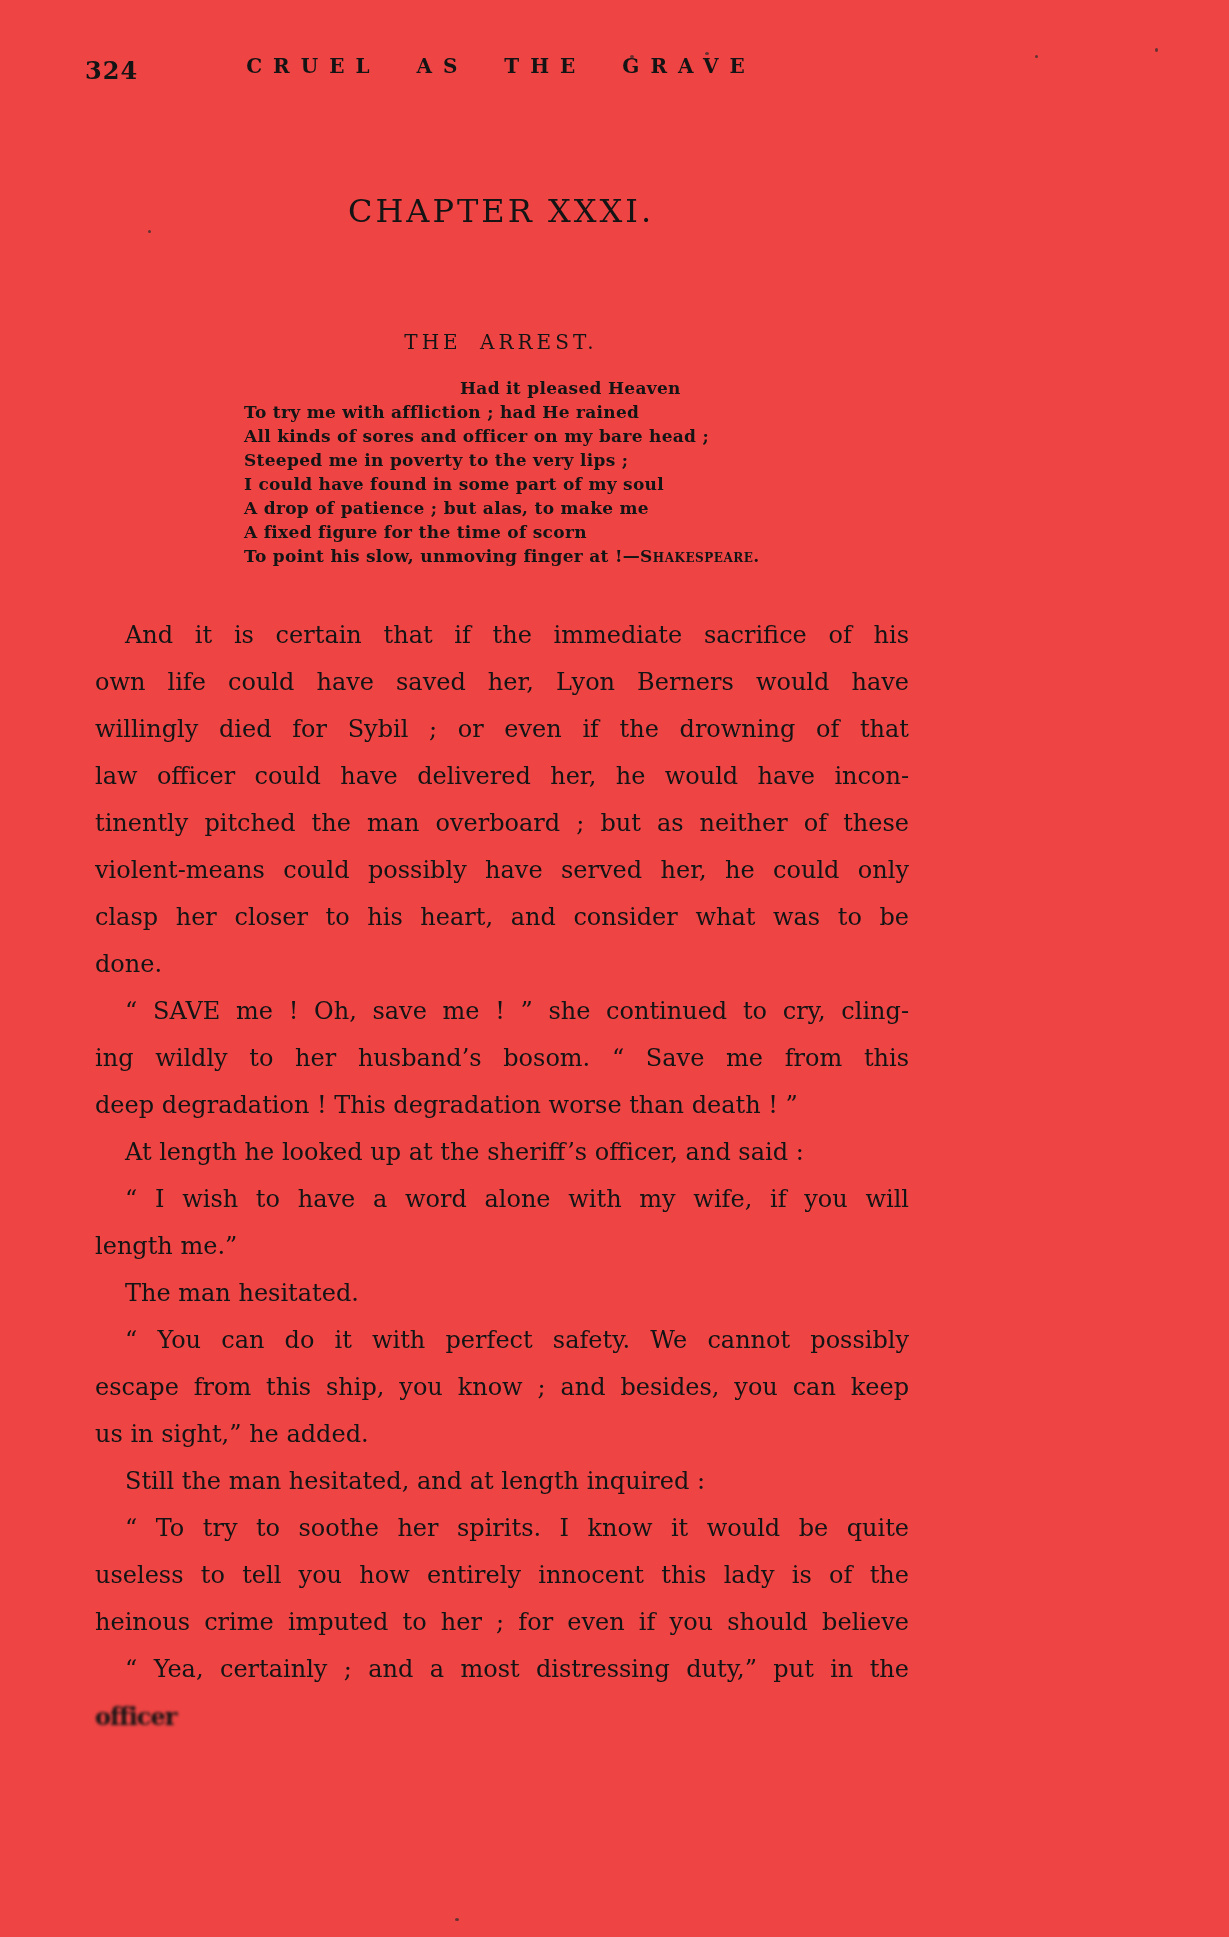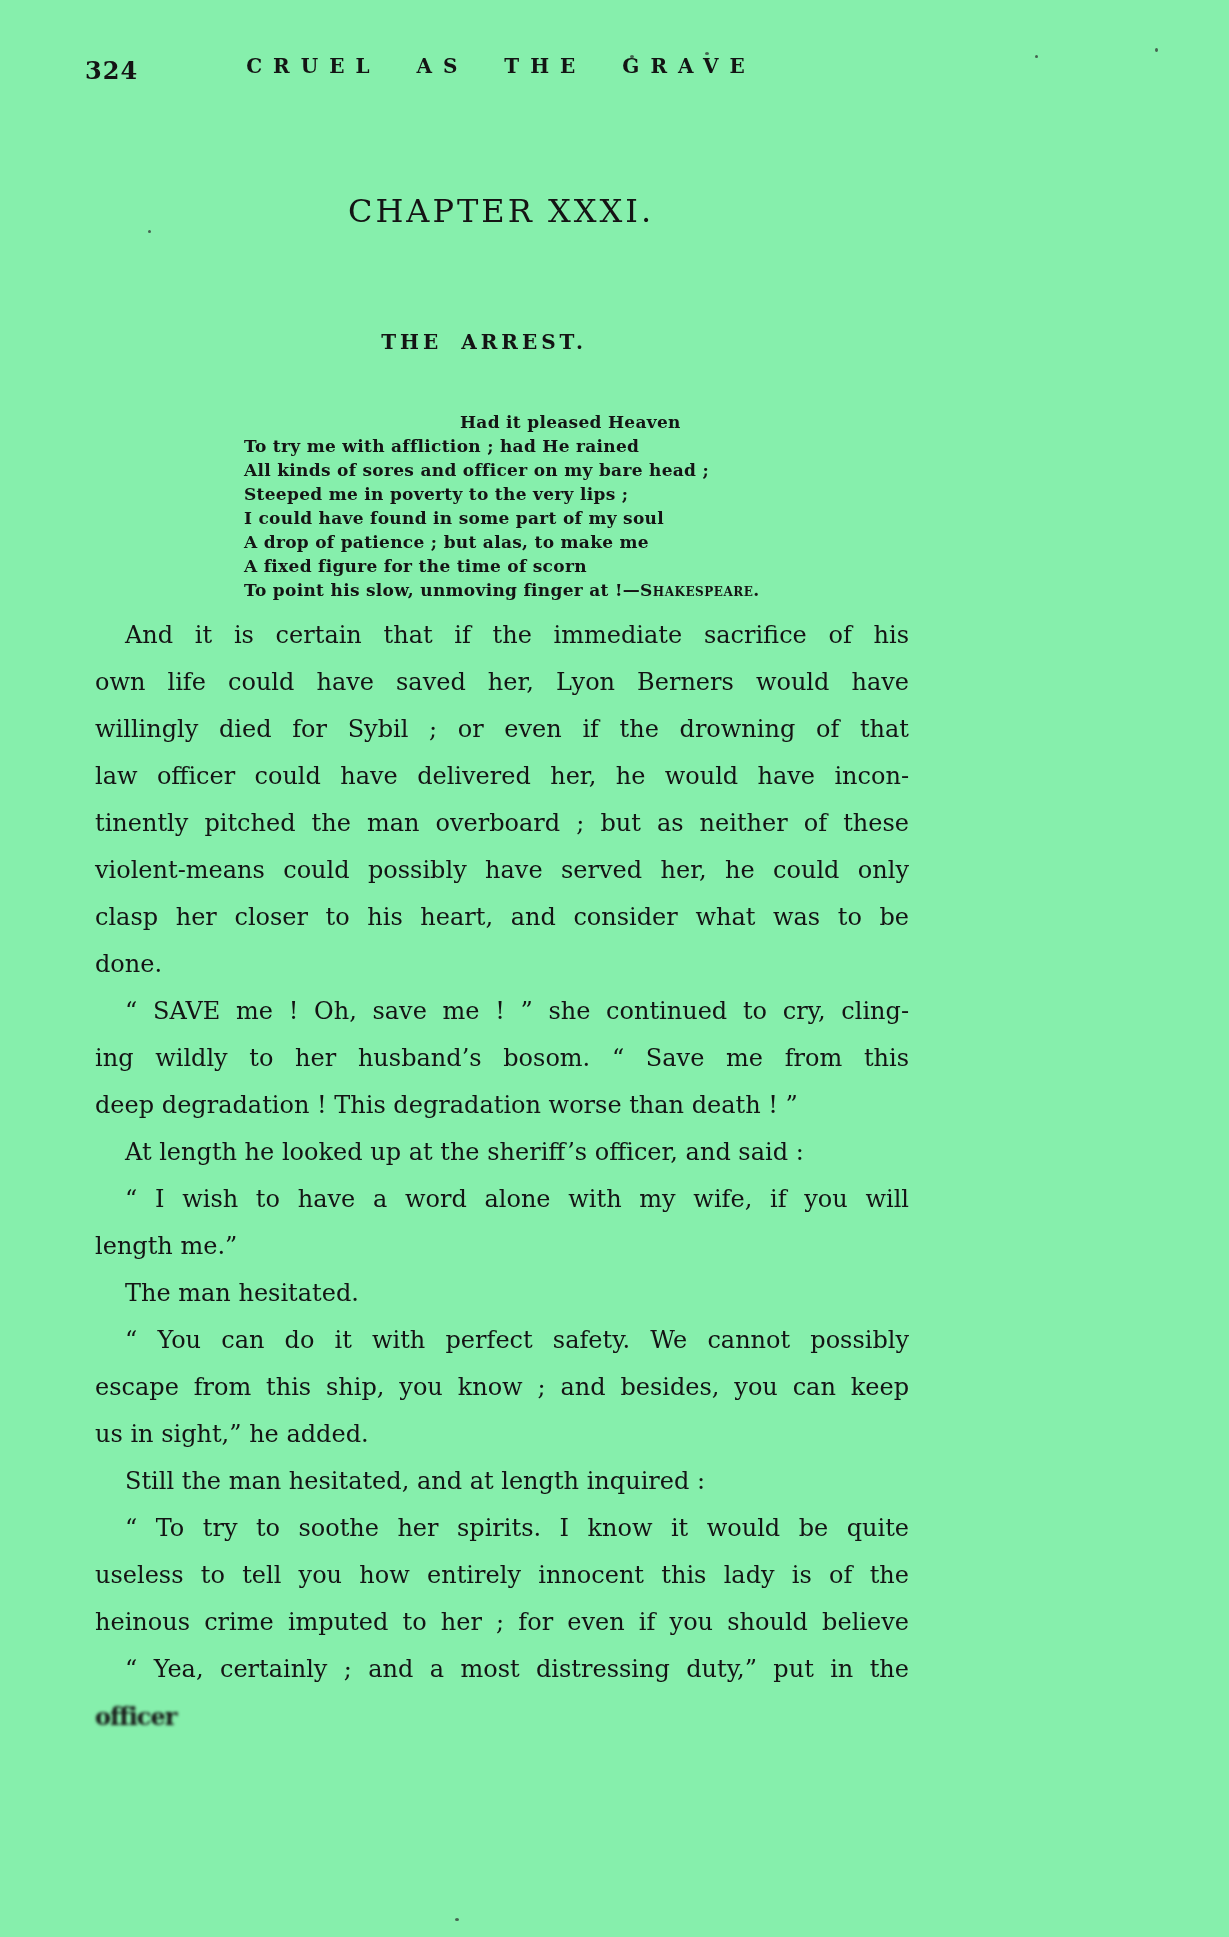--- a/index.html
+++ b/index.html
@@ -1,20 +1,20 @@
 <!DOCTYPE html>
 <html><head>
 <meta charset="utf-8">
 <style>
   html, body { margin: 0; padding: 0; background: #ffffff; }
   .page {
     position: relative;
     width: 1229px;
     height: 1937px;
-    background: #86efac;
+    background: #ef4444;
     font-family: "DejaVu Serif", serif;
     color: #141414;
     overflow: hidden;
   }
   
   .header {
     position: absolute;
     top: 54px; left: 95px; width: 812px; height: 34px;
   }
   .pagenum {
@@ -27,27 +27,27 @@
     letter-spacing: 11px; word-spacing: 18px;
     transform: scaleY(1.05);
   }
   
   .chapter-title {
     position: absolute; top: 192px; left: 95px; width: 812px;
     margin: 0; text-align: center;
     font-size: 32px; font-weight: normal; letter-spacing: 3px;
   }
   .chapter-subtitle {
-    position: absolute; top: 330px; left: 78px; width: 812px;
+    position: absolute; top: 330px; left: 95px; width: 812px;
     margin: 0; text-align: center;
-    font-size: 20px; font-weight: bold; letter-spacing: 4px; word-spacing: 8px;
+    font-size: 20px; font-weight: normal; letter-spacing: 4px; word-spacing: 8px;
   }
   
   .epigraph {
-    position: absolute; top: 410px; left: 244px; width: 600px;
+    position: absolute; top: 376px; left: 244px; width: 600px;
     font-size: 17px; font-weight: bold; line-height: 24px;
     letter-spacing: 0.3px;
   }
   .ep-line { white-space: nowrap; }
   .ep-line.ep-indent { margin-left: 216px; }
   .smallcaps { font-variant: small-caps; letter-spacing: 0.5px; }
   
   .body-text {
     position: absolute; top: 612px; left: 95px; width: 814px;
     font-size: 24px; line-height: 47px;

